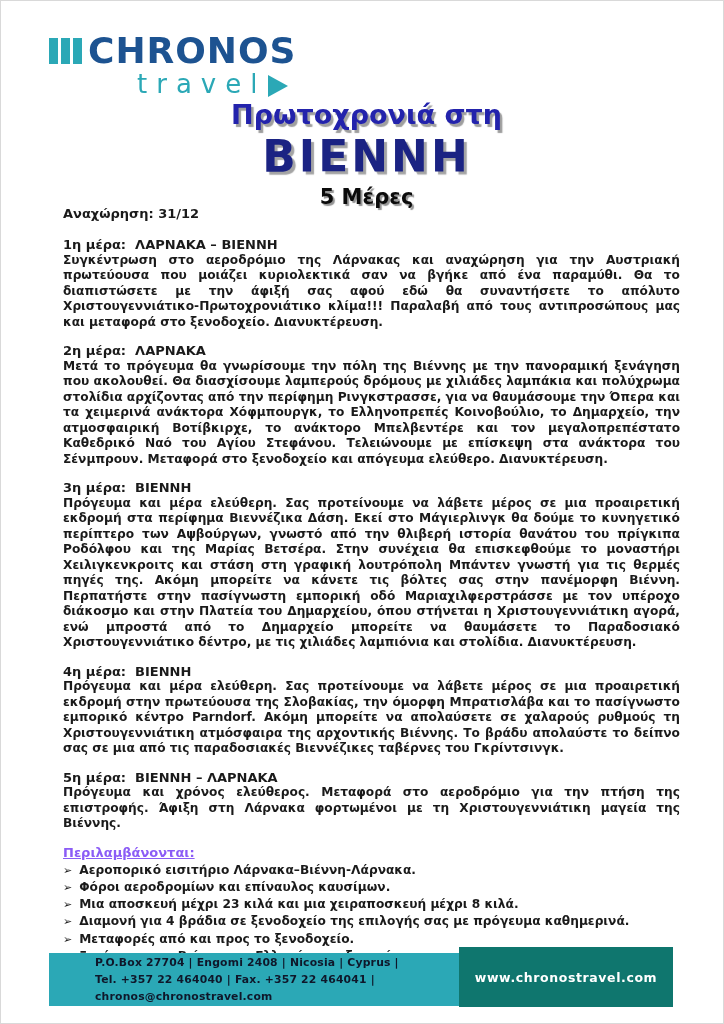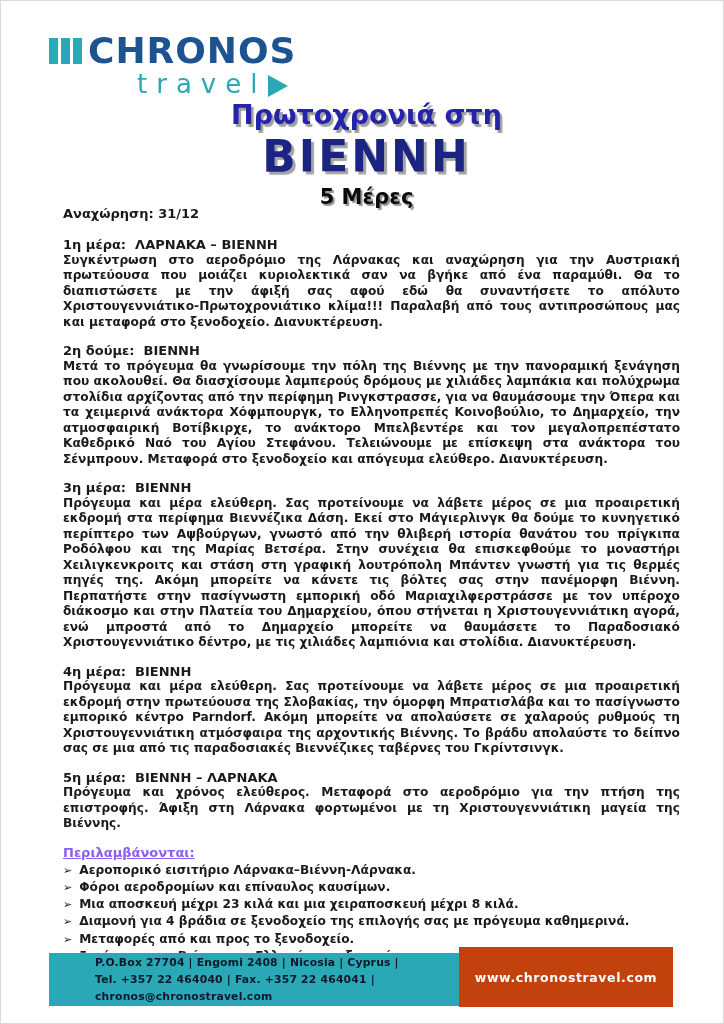--- a/index.html
+++ b/index.html
@@ -73,21 +73,21 @@
   .footer { position:absolute; left:0; right:0; bottom:16px; height:60px; }
   .footer-teal {
     position:absolute; left:48px; top:6px; width:410px; height:53px;
     background:#2BA8B6; color:#0f172a;
     display:flex; flex-direction:column; justify-content:center;
     padding-left:46px;
   }
   .footer-teal div { font-size:10.8px; font-weight:bold; line-height:17px; letter-spacing:0.2px; }
   .footer-dark {
     position:absolute; left:458px; top:0; width:214px; height:60px;
-    background:#c2410c; color:#ffffff;
+    background:#0f766e; color:#ffffff;
     display:flex; align-items:center; justify-content:center;
   }
   .footer-dark span { font-size:12.5px; font-weight:bold; letter-spacing:0.6px; }
 </style>
 </head>
 <body>
 
 <div class="page">
 
   <header class="logo">
@@ -113,21 +113,21 @@
 
   <main class="content">
     <p class="departure">Αναχώρηση: 31/12</p>
 
     <section class="day">
       <h3>1η μέρα:  ΛΑΡΝΑΚΑ – ΒΙΕΝΝΗ</h3>
       <p>Συγκέντρωση στο αεροδρόμιο της Λάρνακας και αναχώρηση για την Αυστριακή πρωτεύουσα που μοιάζει κυριολεκτικά σαν να βγήκε από ένα παραμύθι. Θα το διαπιστώσετε με την άφιξή σας αφού εδώ θα συναντήσετε το απόλυτο Χριστουγεννιάτικο-Πρωτοχρονιάτικο κλίμα!!! Παραλαβή από τους αντιπροσώπους μας και μεταφορά στο ξενοδοχείο. Διανυκτέρευση.</p>
     </section>
 
     <section class="day">
-      <h3>2η δούμε:  ΒΙΕΝΝΗ</h3>
+      <h3>2η μέρα:  ΛΑΡΝΑΚΑ</h3>
       <p>Μετά το πρόγευμα θα γνωρίσουμε την πόλη της Βιέννης με την πανοραμική ξενάγηση που ακολουθεί. Θα διασχίσουμε λαμπερούς δρόμους με χιλιάδες λαμπάκια και πολύχρωμα στολίδια αρχίζοντας από την περίφημη Ρινγκστρασσε, για να θαυμάσουμε την Όπερα και τα χειμερινά ανάκτορα Χόφμπουργκ, το Ελληνοπρεπές Κοινοβούλιο, το Δημαρχείο, την ατμοσφαιρική Βοτίβκιρχε, το ανάκτορο Μπελβεντέρε και τον μεγαλοπρεπέστατο Καθεδρικό Ναό του Αγίου Στεφάνου. Τελειώνουμε με επίσκεψη στα ανάκτορα του Σένμπρουν. Μεταφορά στο ξενοδοχείο και απόγευμα ελεύθερο. Διανυκτέρευση.</p>
     </section>
 
     <section class="day">
       <h3>3η μέρα:  ΒΙΕΝΝΗ</h3>
       <p>Πρόγευμα και μέρα ελεύθερη. Σας προτείνουμε να λάβετε μέρος σε μια προαιρετική εκδρομή στα περίφημα Βιεννέζικα Δάση. Εκεί στο Μάγιερλινγκ θα δούμε το κυνηγετικό περίπτερο των Αψβούργων, γνωστό από την θλιβερή ιστορία θανάτου του πρίγκιπα Ροδόλφου και της Μαρίας Βετσέρα. Στην συνέχεια θα επισκεφθούμε το μοναστήρι Χειλιγκενκροιτς και στάση στη γραφική λουτρόπολη Μπάντεν γνωστή για τις θερμές πηγές της. Ακόμη μπορείτε να κάνετε τις βόλτες σας στην πανέμορφη Βιέννη. Περπατήστε στην πασίγνωστη εμπορική οδό Μαριαχιλφερστράσσε με τον υπέροχο διάκοσμο και στην Πλατεία του Δημαρχείου, όπου στήνεται η Χριστουγεννιάτικη αγορά, ενώ μπροστά από το Δημαρχείο μπορείτε να θαυμάσετε το Παραδοσιακό Χριστουγεννιάτικο δέντρο, με τις χιλιάδες λαμπιόνια και στολίδια. Διανυκτέρευση.</p>
     </section>
 
     <section class="day">
       <h3>4η μέρα:  ΒΙΕΝΝΗ</h3>

